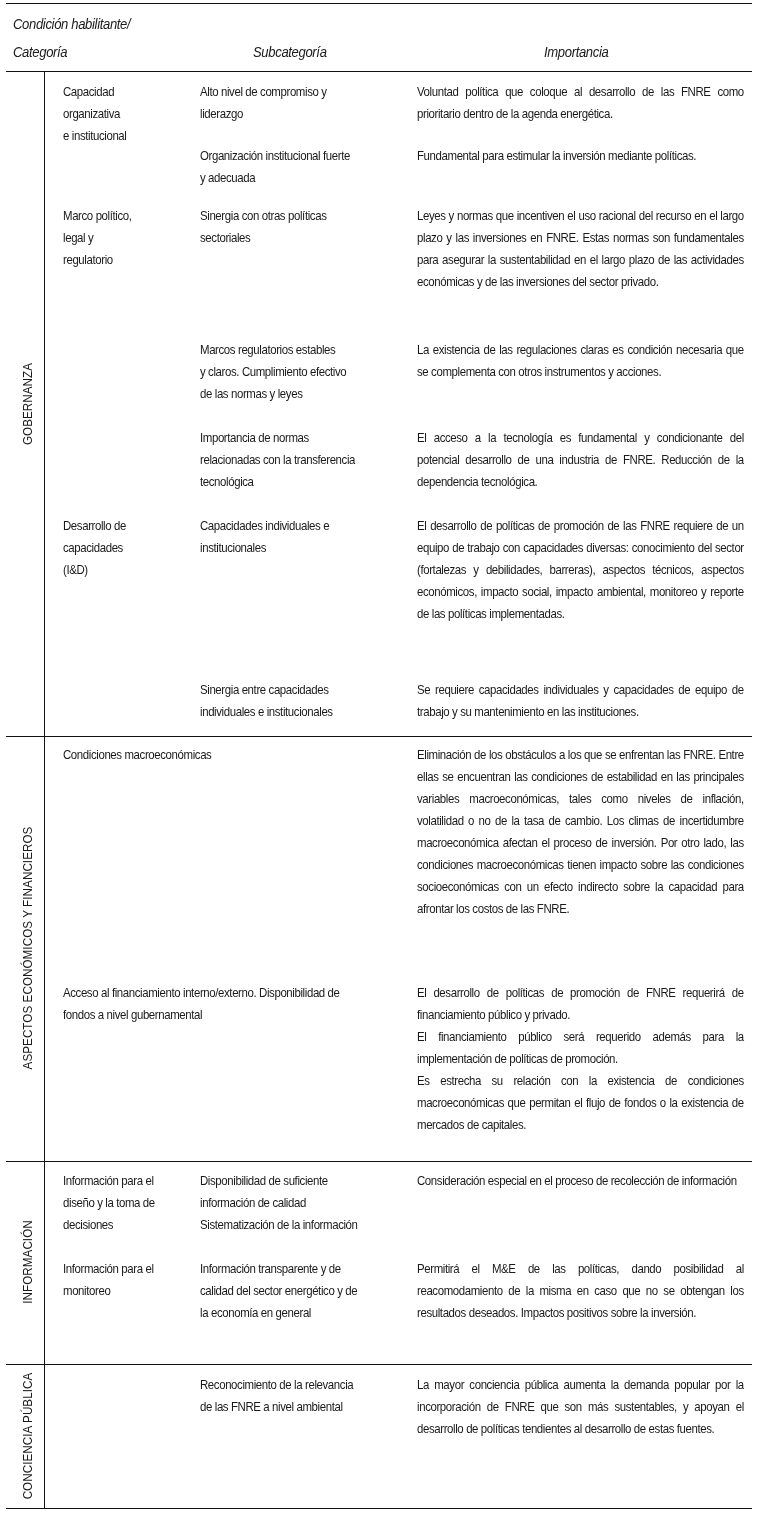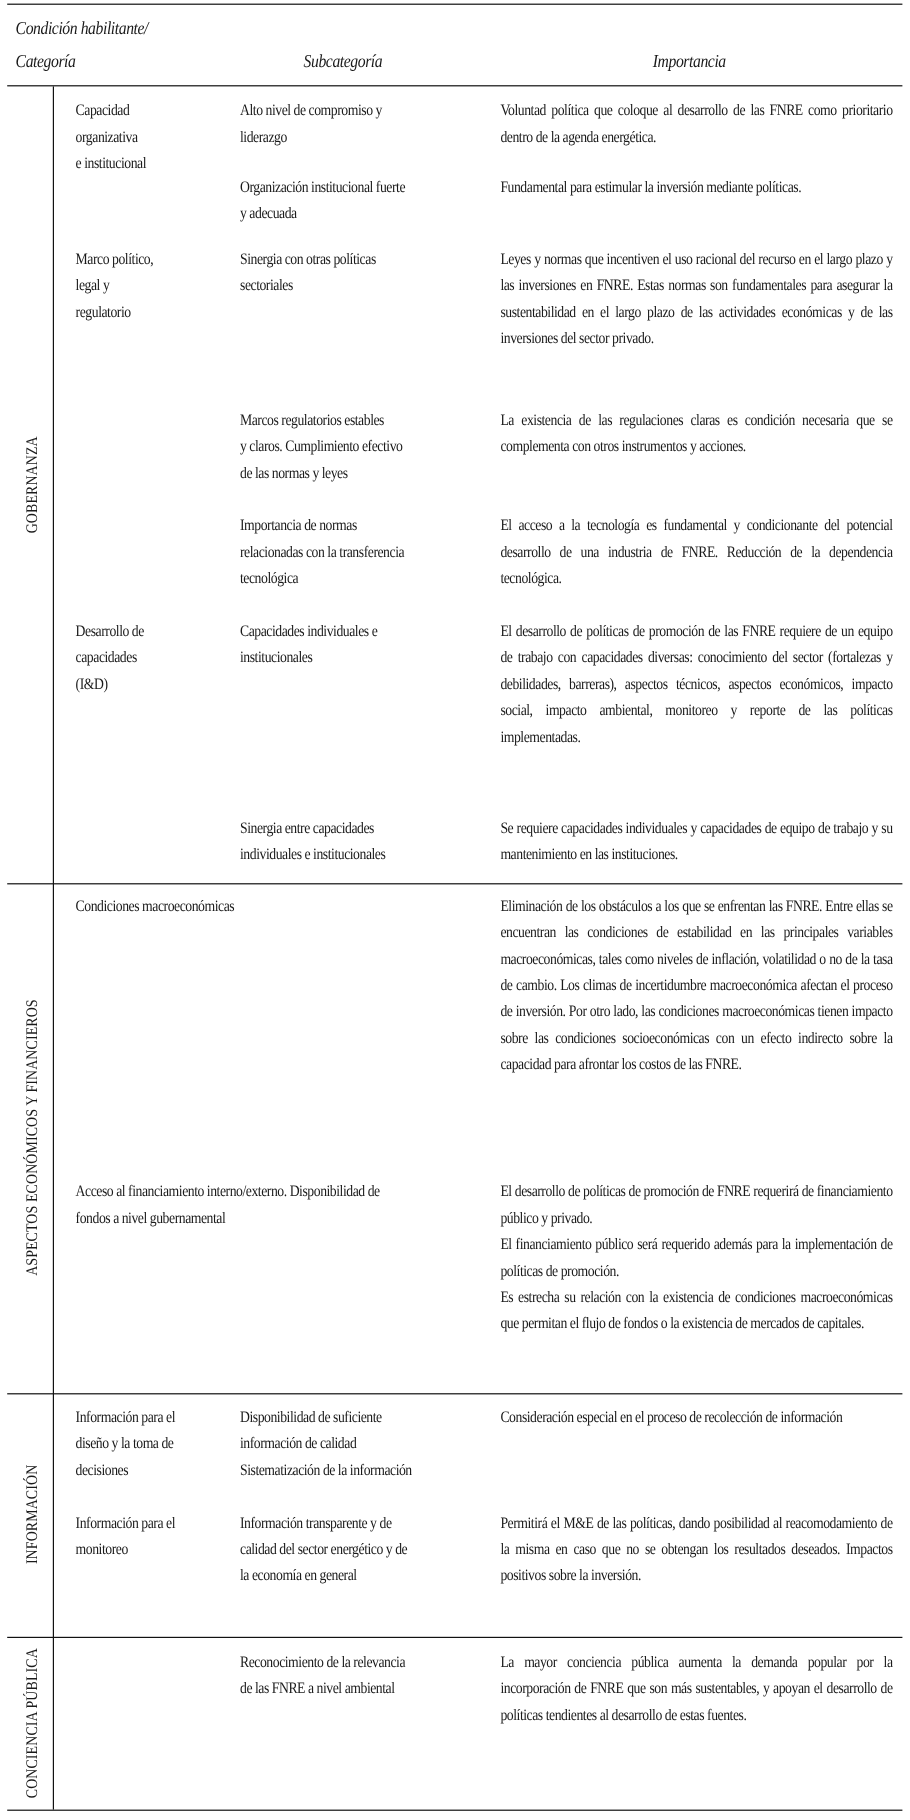--- a/index.html
+++ b/index.html
@@ -1,21 +1,21 @@
 <!DOCTYPE html>
 <html><head>
 <meta charset="utf-8">
 <style>
   html, body { margin: 0; padding: 0; background: #ffffff; }
   body {
     width: 758px; height: 1517px; position: relative; overflow: hidden;
     font-family: "Liberation Sans Narrow", "Liberation Sans", sans-serif;
     color: #1a1a1a;
   }
-  .page { position: absolute; left: 0; top: 0; width: 758px; height: 1194px; font-family: Liberation Serif, serif; }
+  .page { position: absolute; left: 0; top: 0; width: 758px; height: 1194px; }
   .hline { position: absolute; left: 6px; width: 746px; height: 0; border-top: 1.5px solid #111; }
   .vline { position: absolute; left: 44px; width: 0; border-left: 1.5px solid #111; }
   .txt {
     position: absolute;
     font-size: 13.3px;
     line-height: 22px;
     letter-spacing: -0.45px;
     transform-origin: 0 0;
   }
   .cond { transform: scaleX(0.86); }

